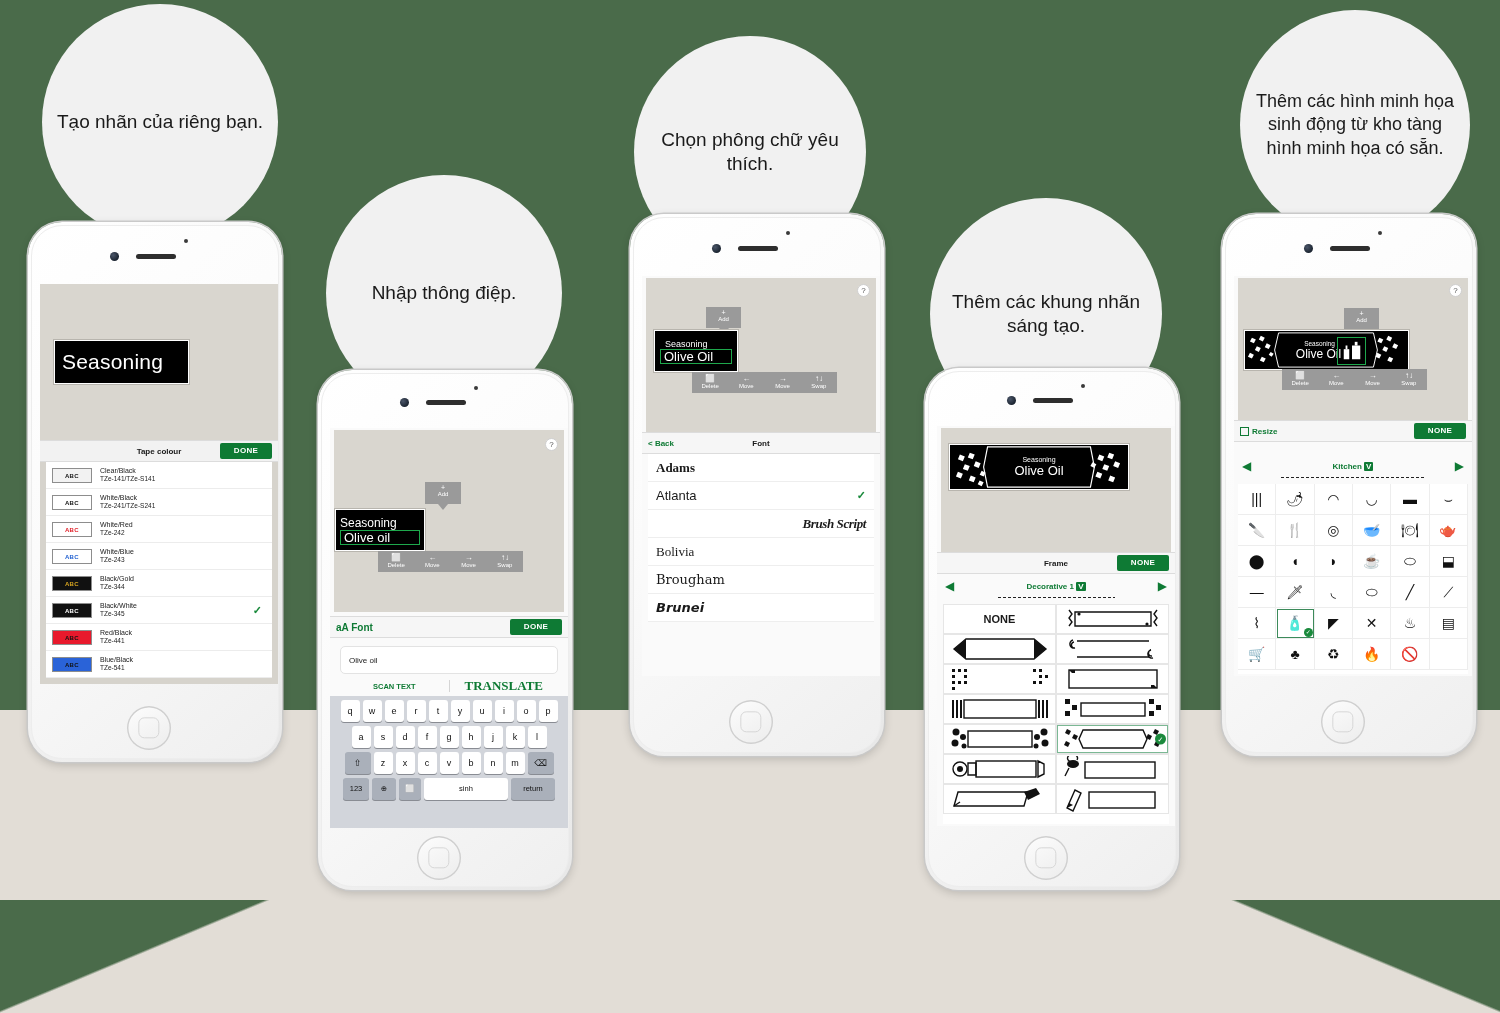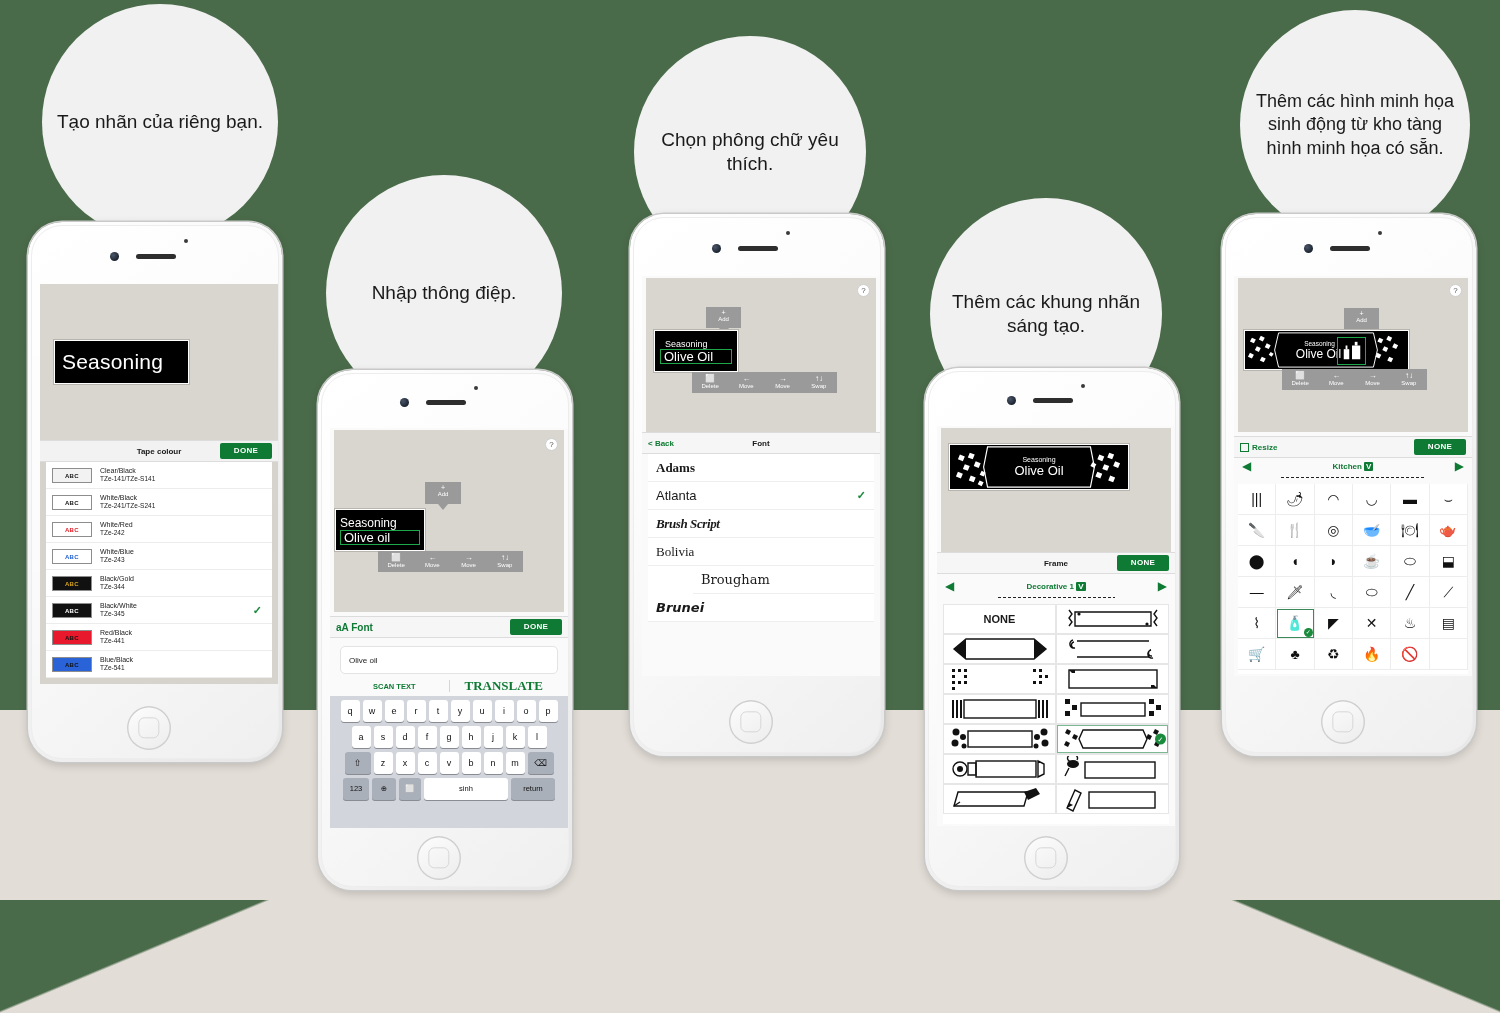--- a/index.html
+++ b/index.html
@@ -369,27 +369,27 @@
       </div>
 
       <div id="font-list" style="position:absolute;top:178px;left:6px;right:6px;background:#fff;">
           <div class="fontrow" style="height: 28px;">
             <span style="font-size: 13px; font-family: &quot;Liberation Serif&quot;, serif; font-weight: bold;">Adams</span>
           </div>
           <div class="fontrow" style="height: 28px;">
             <span style="font-size: 13px; font-family: &quot;Liberation Sans&quot;, sans-serif;">Atlanta</span>
             <span class="chk" style="font-size: 11px;">✓</span>
           </div>
-          <div class="fontrow" style="height: 28px;">
+          <div class="fontrow" style="height: 28px; justify-content: flex-end;">
             <span style="font-size: 13px; font-family: &quot;Liberation Serif&quot;, serif; font-style: italic; font-weight: bold; letter-spacing: -0.4px;">Brush Script</span>
           </div>
           <div class="fontrow" style="height: 28px;">
             <span style="font-size: 13px; font-family: &quot;Liberation Serif&quot;, serif;">Bolivia</span>
           </div>
-          <div class="fontrow" style="height: 28px; margin-left: 45px;">
+          <div class="fontrow" style="height: 28px;">
             <span style="font-size: 13px; font-family: &quot;DejaVu Serif&quot;, serif;">Brougham</span>
           </div>
           <div class="fontrow" style="height: 28px;">
             <span style="font-size: 13px; font-family: &quot;DejaVu Sans&quot;, sans-serif; font-weight: bold; font-style: italic;">Brunei</span>
           </div>
         </div>
     </div>
   </div>
 </div>
 
@@ -616,21 +616,21 @@
         </span>
       </div>
 
       <div class="tools" style="left:48px;top:93px;width:145px;height:21px;" id="tools5">
           <div class="t"><span class="g">⬜</span><span>Delete</span></div>
           <div class="t"><span class="g">←</span><span>Move</span></div>
           <div class="t"><span class="g">→</span><span>Move</span></div>
           <div class="t"><span class="g">↑↓</span><span>Swap</span></div>
         </div>
 
-      <div class="barrow" style="top:160px;height:22px;background:#f6f6f6;">
+      <div class="barrow" style="top:144px;height:22px;background:#f6f6f6;">
         <span style="margin-left:6px;font-size:8px;color:#0e7a34;font-weight:600;display:flex;align-items:center;gap:3px;">
           <span style="display:inline-block;width:9px;height:9px;border:1.2px solid #0e7a34;"></span>
           <span>Resize</span>
         </span>
         <span class="greenbtn" style="position:absolute;right:6px;width:52px;height:16px;line-height:16px;font-size:8px;">NONE</span>
       </div>
 
       <div style="position:absolute;top:182px;left:8px;right:8px;height:16px;display:flex;align-items:center;justify-content:space-between;">
         <span class="navarrow">◀</span>
         <span style="font-size:8px;color:#0e7a34;font-weight:bold;">

